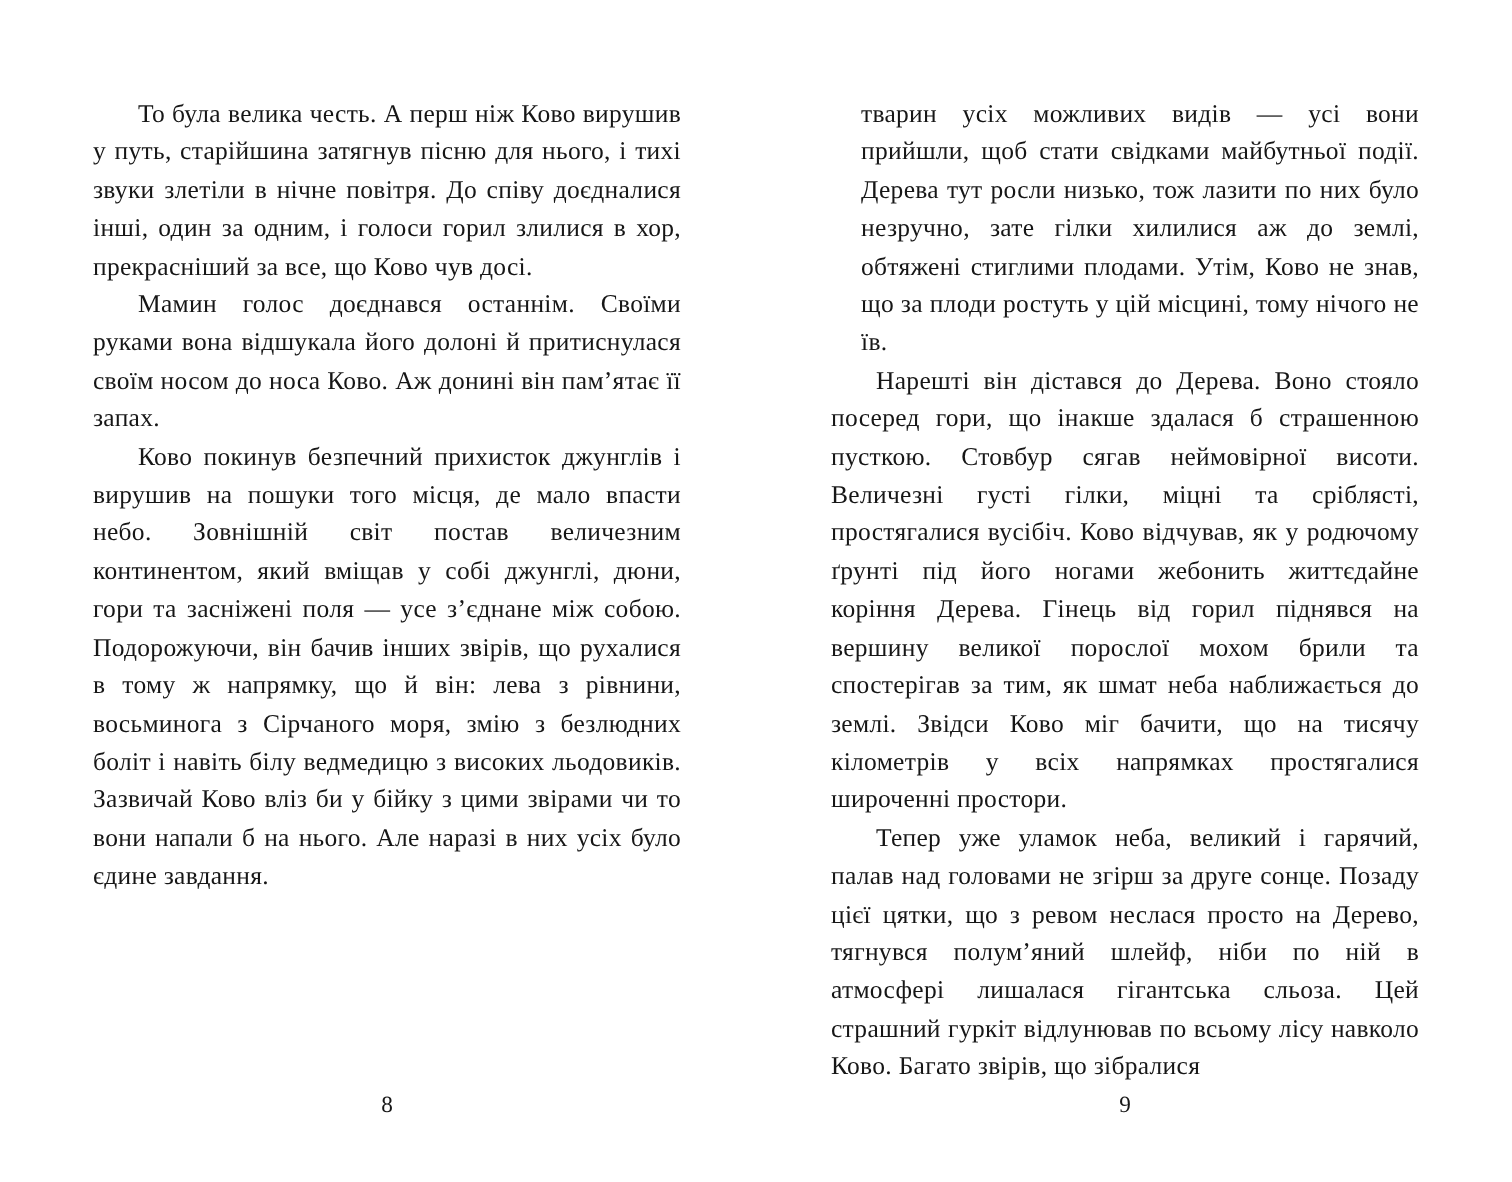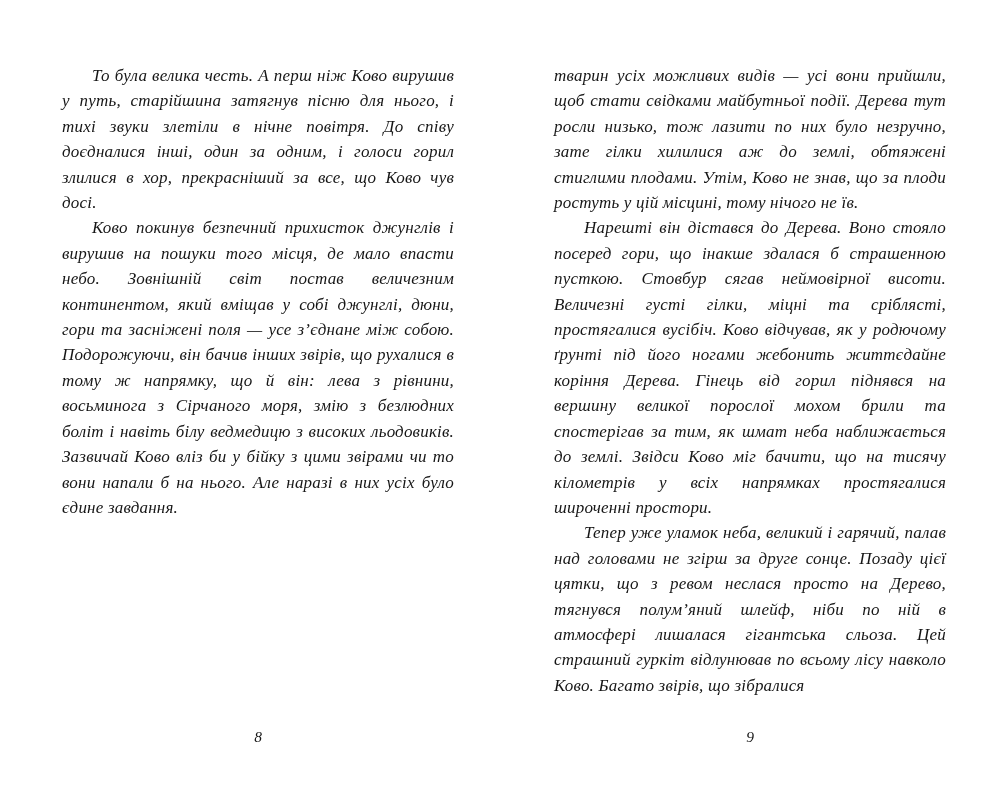--- a/index.html
+++ b/index.html
@@ -14,57 +14,58 @@
     color: #161616;
     overflow: hidden;
   }
   .spread {
     box-sizing: border-box;
     width: 1008px;
     height: 788px;
     padding: 63px 62px 24px 62px;
     display: flex;
     justify-content: space-between;
-    font-style: italic;
   }
   .page {
     width: 392px;
     height: 692px;
     display: flex;
     flex-direction: column;
   }
   .page-text {
     text-align: justify;
     font-size: 17px;
     line-height: 25.4px;
     letter-spacing: 0.2px;
   }
   .page-text p {
     margin: 0;
     padding: 0;
     text-indent: 30px;
   }
   .page-text p.no-indent {
     text-indent: 0;
+    margin-left: 20px;
   }
   .page-number {
     margin-top: auto;
     text-align: center;
     font-size: 15.5px;
     line-height: 20px;
     padding-bottom: 8px;
   }
 </style>
 </head>
 <body>
 
 <div class="spread">
   <div class="page">
     <div class="page-text">
         <p>То була велика честь. А перш ніж Ково вирушив у путь, старійшина затягнув пісню для нього, і тихі звуки злетіли в нічне повітря. До співу доєдналися інші, один за одним, і голоси горил злилися в хор, прекрасніший за все, що Ково чув досі.</p>
+        <p>Мамин голос доєднався останнім. Своїми руками вона відшукала його долоні й притиснулася своїм носом до носа Ково. Аж донині він пам’ятає її запах.</p>
         <p>Ково покинув безпечний прихисток джунглів і вирушив на пошуки того місця, де мало впасти небо. Зовнішній світ постав величезним континентом, який вміщав у собі джунглі, дюни, гори та засніжені поля — усе з’єднане між собою. Подорожуючи, він бачив інших звірів, що рухалися в тому ж напрямку, що й він: лева з рівнини, восьминога з Сірчаного моря, змію з безлюдних боліт і навіть білу ведмедицю з високих льодовиків. Зазвичай Ково вліз би у бійку з цими звірами чи то вони напали б на нього. Але наразі в них усіх було єдине завдання.</p>
       </div>
     <div class="page-number">8</div>
   </div>
   <div class="page">
     <div class="page-text">
         <p class="no-indent">тварин усіх можливих видів — усі вони прийшли, щоб стати свідками майбутньої події. Дерева тут росли низько, тож лазити по них було незручно, зате гілки хилилися аж до землі, обтяжені стиглими плодами. Утім, Ково не знав, що за плоди ростуть у цій місцині, тому нічого не їв.</p>
         <p>Нарешті він дістався до Дерева. Воно стояло посеред гори, що інакше здалася б страшенною пусткою. Стовбур сягав неймовірної висоти. Величезні густі гілки, міцні та сріблясті, простягалися вусібіч. Ково відчував, як у родючому ґрунті під його ногами жебонить життєдайне коріння Дерева. Гінець від горил піднявся на вершину великої порослої мохом брили та спостерігав за тим, як шмат неба наближається до землі. Звідси Ково міг бачити, що на тисячу кілометрів у всіх напрямках простягалися широченні простори.</p>
         <p>Тепер уже уламок неба, великий і гарячий, палав над головами не згірш за друге сонце. Позаду цієї цятки, що з ревом неслася просто на Дерево, тягнувся полум’яний шлейф, ніби по ній в атмосфері лишалася гігантська сльоза. Цей страшний гуркіт відлунював по всьому лісу навколо Ково. Багато звірів, що зібралися</p>
       </div>

